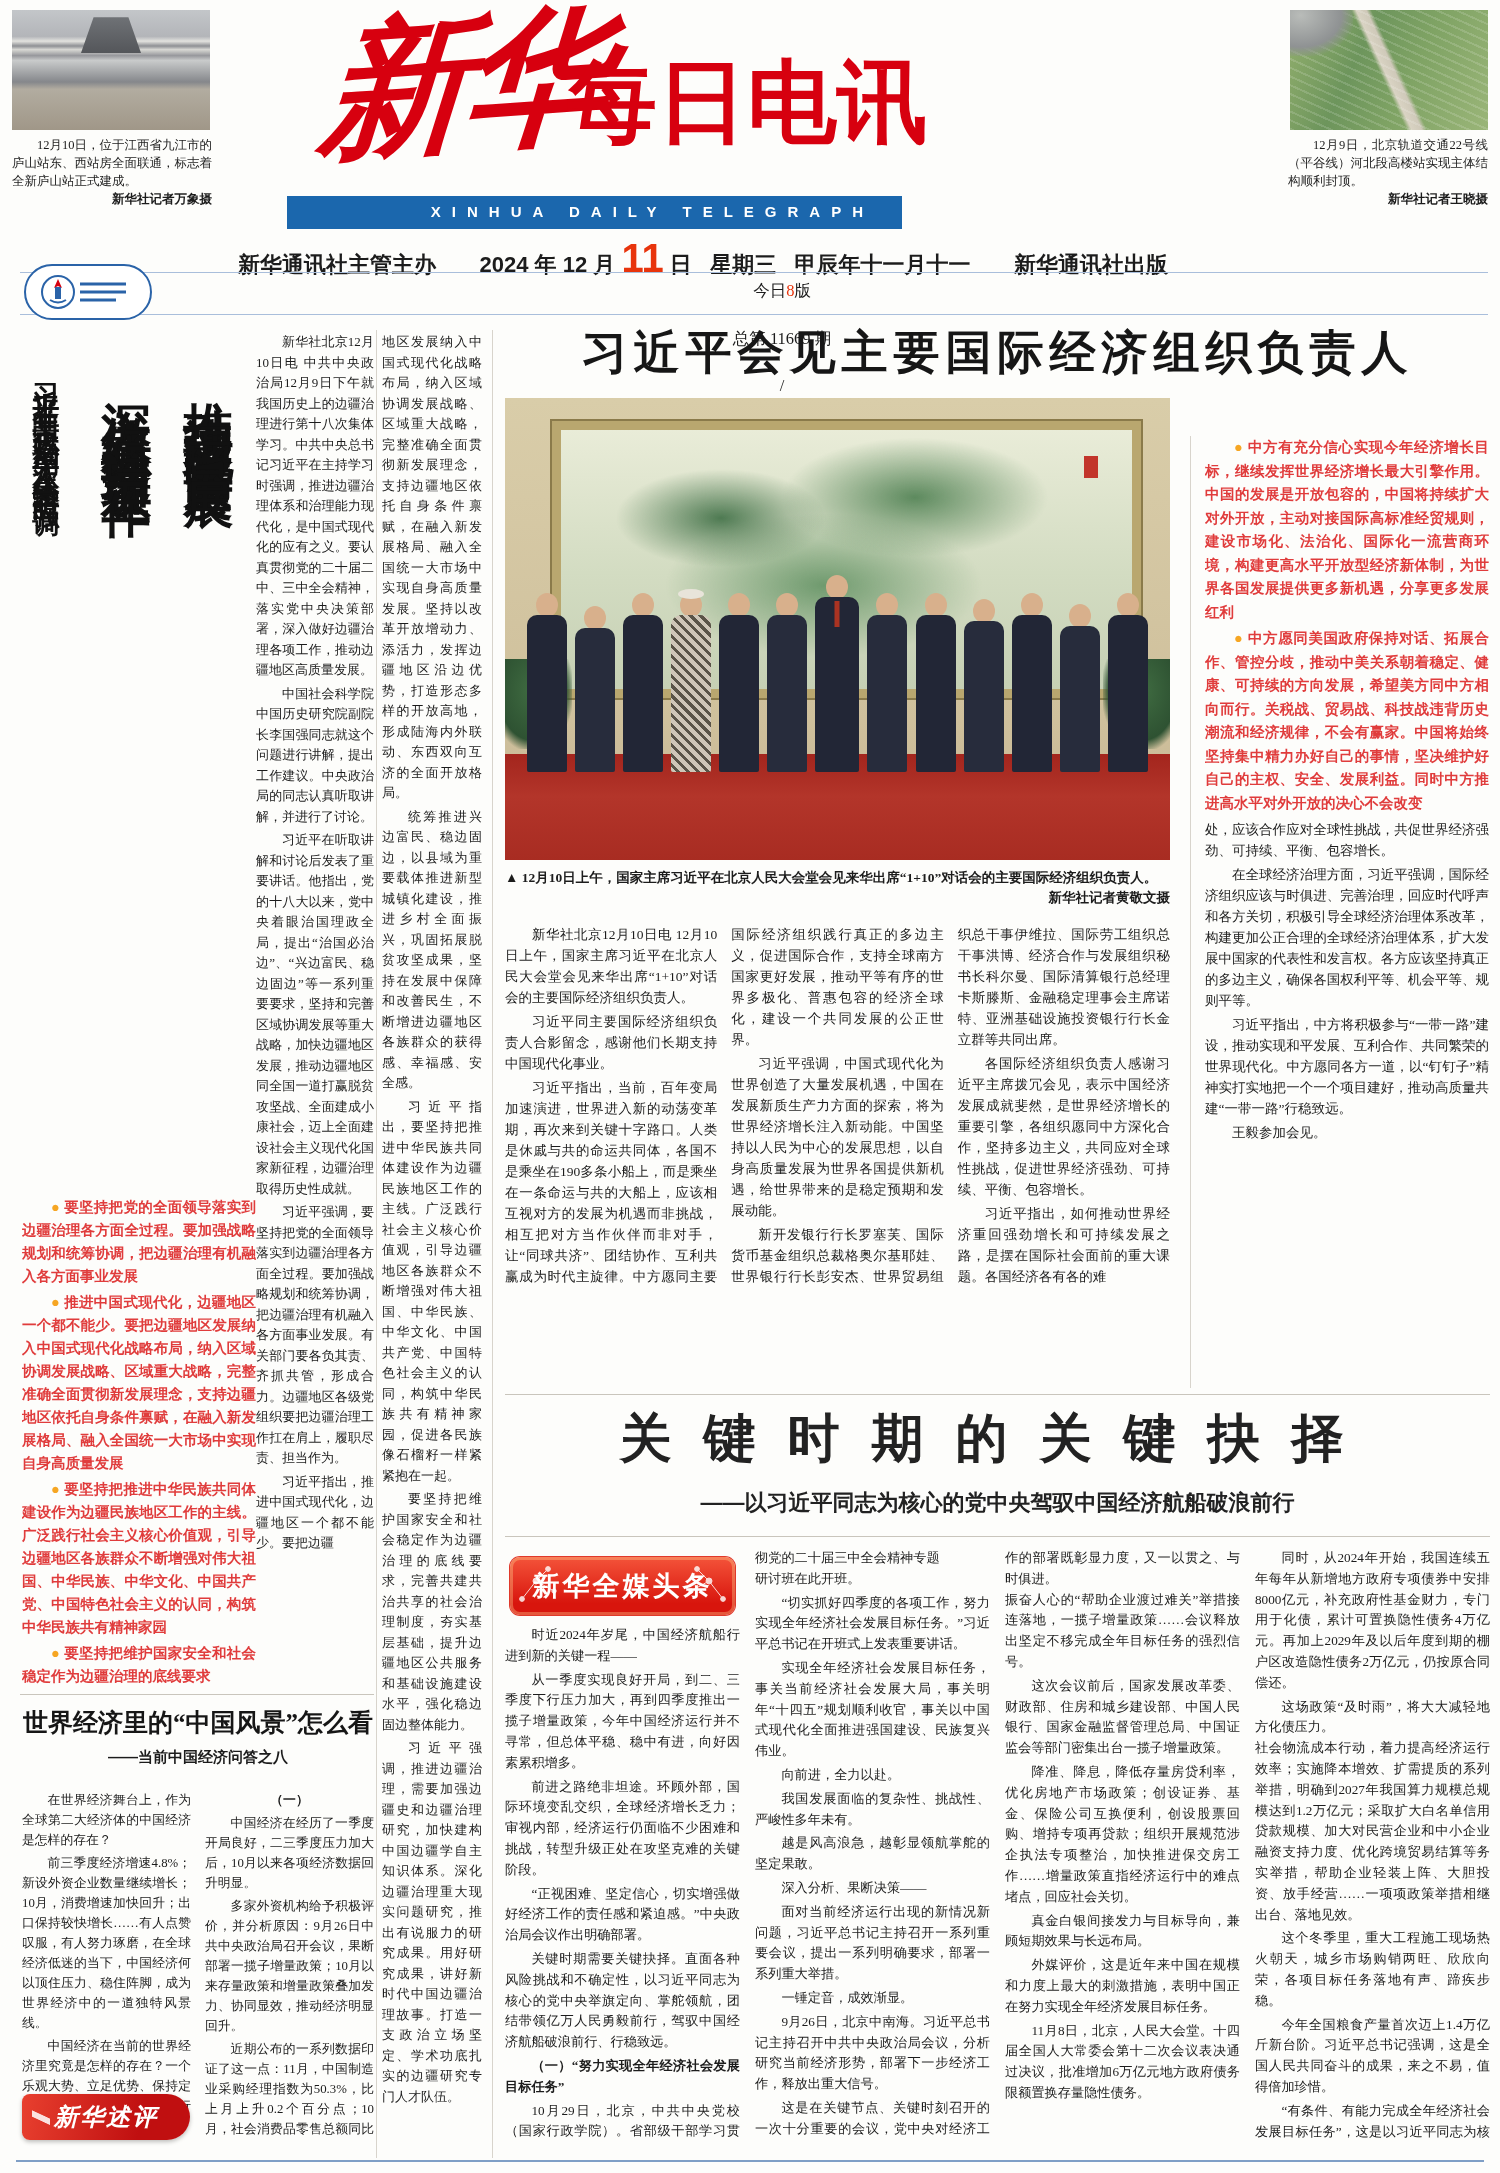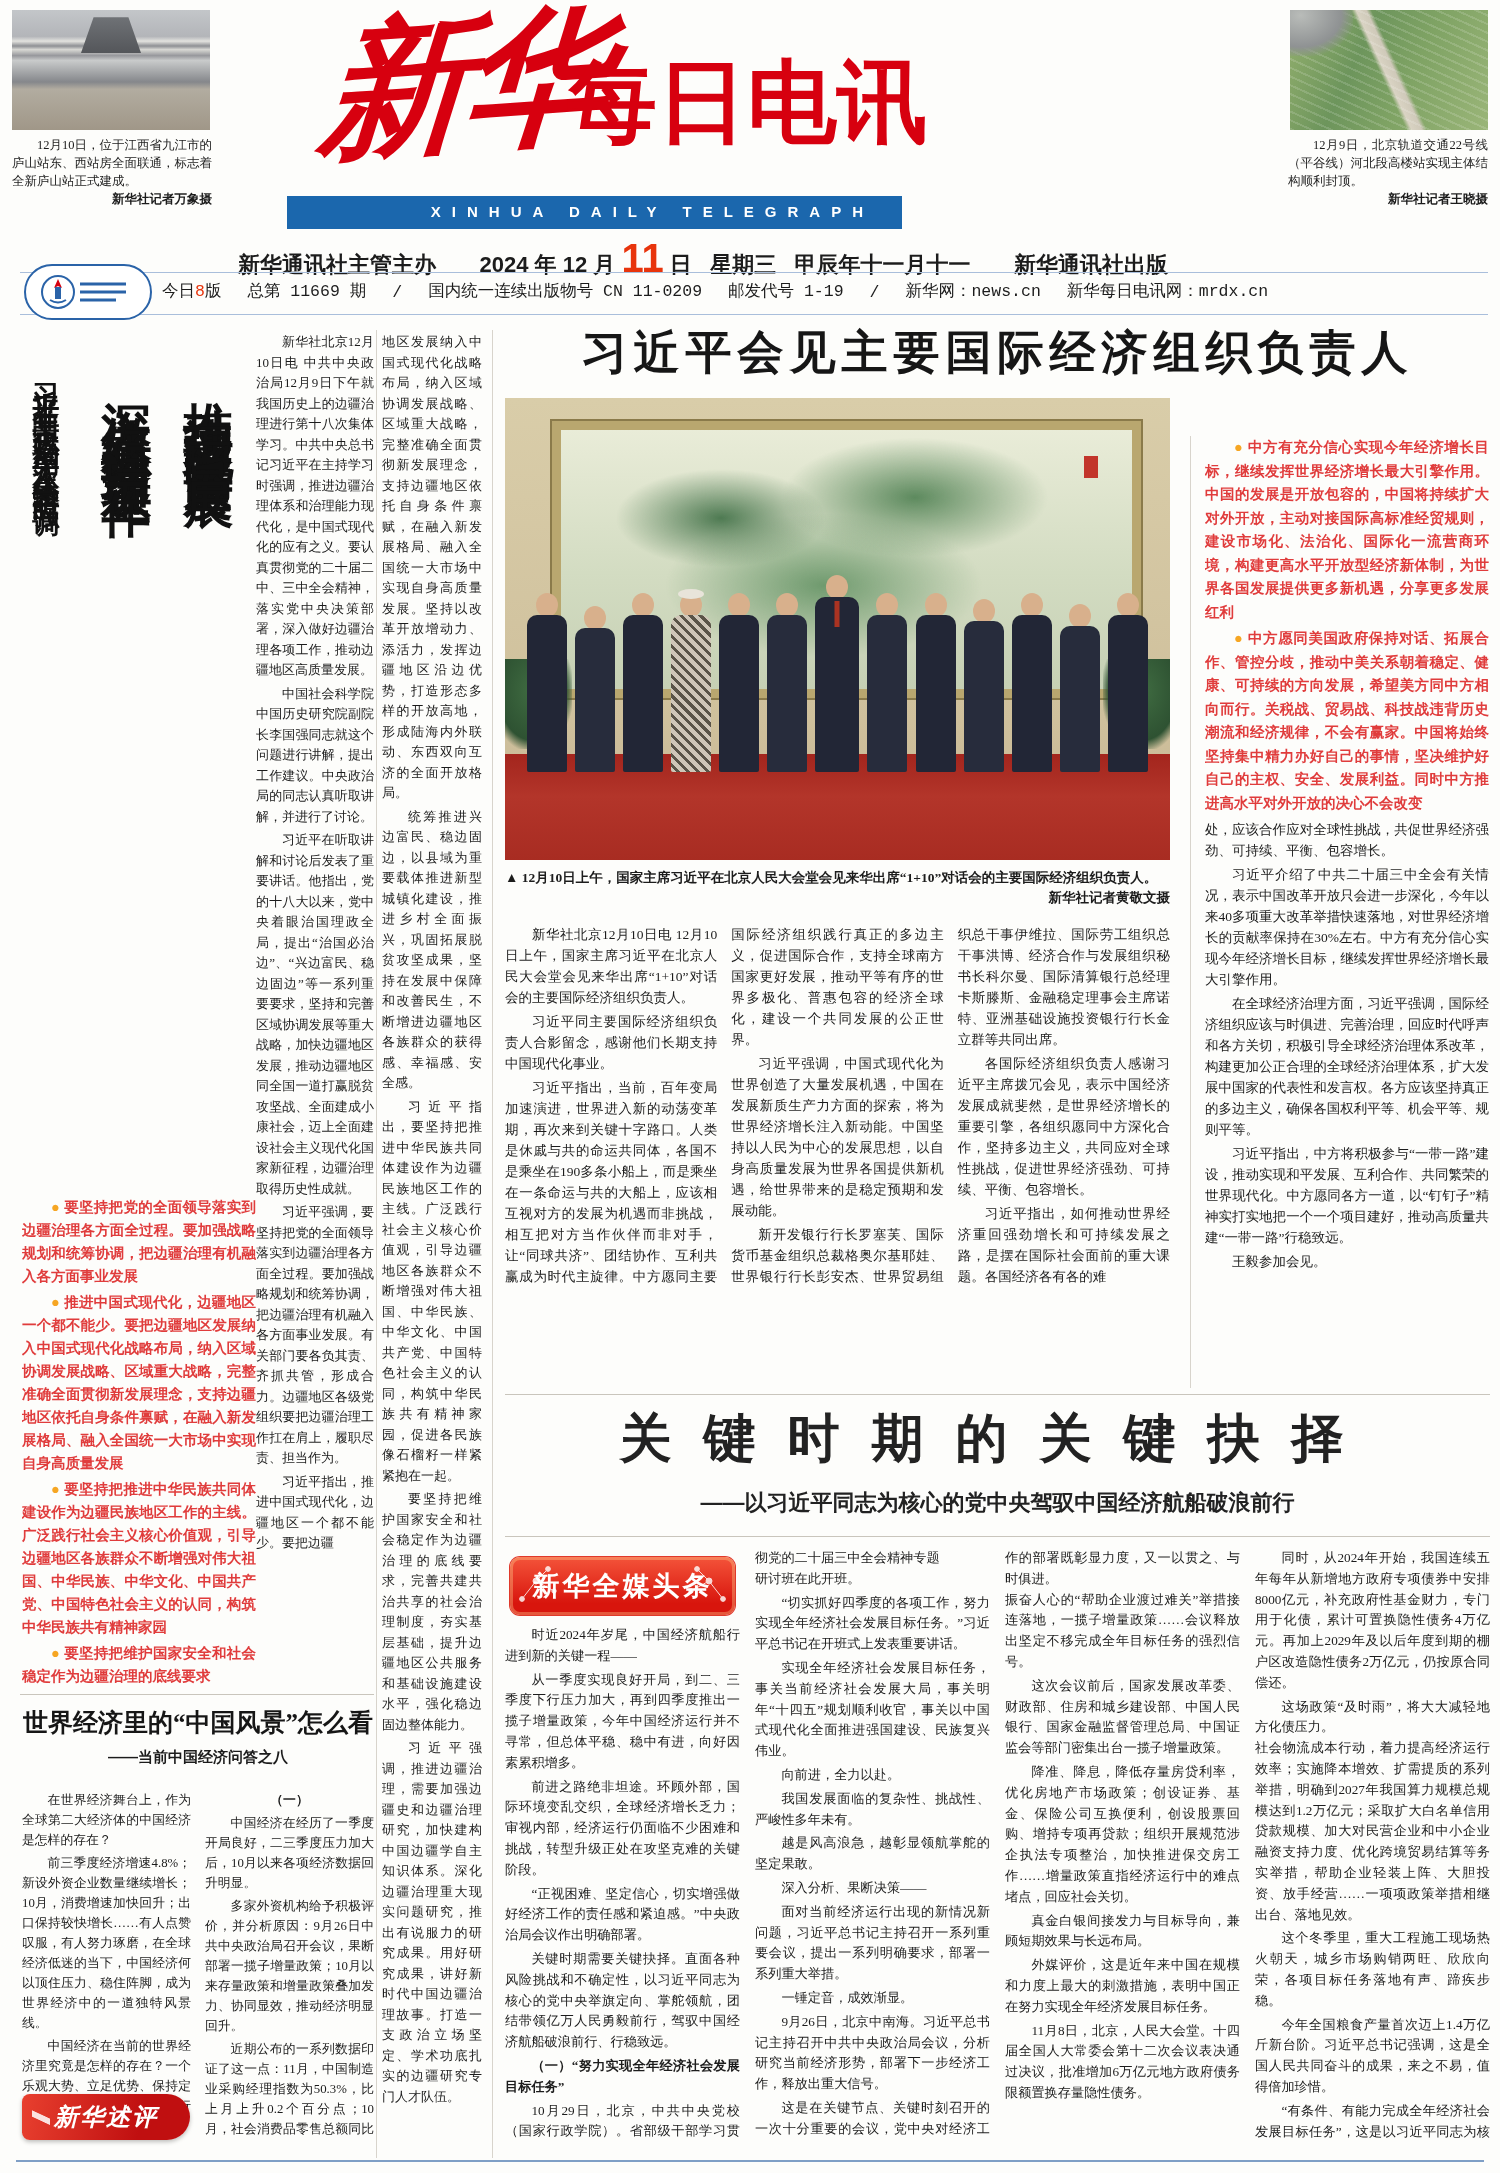--- a/index.html
+++ b/index.html
@@ -26,22 +26,22 @@
   .mh-band span{position:absolute;right:28px;top:7px;color:#fff;font-family:"Liberation Sans",sans-serif;
      font-weight:bold;font-size:15px;letter-spacing:11px;white-space:nowrap;}
   .mh-cal{position:absolute;left:96px;top:-26px;font-size:148px;line-height:1;font-weight:900;color:#d7000f;
      transform:rotate(-4deg) skewX(-8deg);font-style:italic;letter-spacing:-8px;z-index:2;}
   .mh-rest{position:absolute;left:342px;top:22px;font-size:90px;line-height:1;font-weight:900;color:#d7000f;
      letter-spacing:0px;z-index:2;white-space:nowrap;}
   .dateline{position:absolute;left:238px;top:238px;width:930px;display:flex;justify-content:space-between;
      align-items:baseline;font-family:"Liberation Sans",sans-serif;font-weight:bold;font-size:22px;white-space:nowrap;}
   .dl-day{color:#e8340c;font-size:40px;font-weight:bold;line-height:1;}
   .rule{position:absolute;background:#a9bedb;}
-  .infoline{position:absolute;left:162px;top:280px;width:1240px;display:flex;gap:26px;align-items:flex-end;
-     font-size:16.5px;font-family:Liberation Mono, monospace;white-space:nowrap;}
+  .infoline{position:absolute;left:162px;top:280px;width:1240px;display:flex;gap:26px;align-items:center;
+     font-size:16.5px;font-family:Liberation Serif, serif;white-space:nowrap;flex-direction:column;}
   .infoline .red{color:#e8340c;}
   .emblem{position:absolute;left:24px;top:264px;width:124px;height:52px;background:#fff;border:2px solid #2a63a8;
      border-radius:28px;z-index:3;display:flex;align-items:center;justify-content:center;}
   
   .textcol p{margin:0 0 3px 0;text-indent:2em;text-align:justify;}
   .textcol p.noindent{text-indent:0;}
   .textcol p.bold{font-weight:bold;}
   .textcol p.center{text-align:center;text-indent:0;font-weight:bold;}
   .redlist p{color:#e03c3c;font-weight:600;}
   .redlist p::before{content:"● ";color:#f6a623;}
@@ -287,21 +287,20 @@
       <p>习近平指出，如何推动世界经济重回强劲增长和可持续发展之路，是摆在国际社会面前的重大课题。各国经济各有各的难</p>
     </div>
 
   <div class="right-col">
     <div class="textcol redlist">
         <p>中方有充分信心实现今年经济增长目标，继续发挥世界经济增长最大引擎作用。中国的发展是开放包容的，中国将持续扩大对外开放，主动对接国际高标准经贸规则，建设市场化、法治化、国际化一流营商环境，构建更高水平开放型经济新体制，为世界各国发展提供更多新机遇，分享更多发展红利</p>
         <p>中方愿同美国政府保持对话、拓展合作、管控分歧，推动中美关系朝着稳定、健康、可持续的方向发展，希望美方同中方相向而行。关税战、贸易战、科技战违背历史潮流和经济规律，不会有赢家。中国将始终坚持集中精力办好自己的事情，坚决维护好自己的主权、安全、发展利益。同时中方推进高水平对外开放的决心不会改变</p>
       </div>
     <div class="textcol blk">
         <p class="noindent">处，应该合作应对全球性挑战，共促世界经济强劲、可持续、平衡、包容增长。</p>
-        <p>习近平介绍了中共二十届三中全会有关情况，表示中国改革开放只会进一步深化，今年以来40多项重大改革举措快速落地，对世界经济增长的贡献率保持在30%左右。中方有充分信心实现今年经济增长目标，继续发挥世界经济增长最大引擎作用。</p>
         <p>在全球经济治理方面，习近平强调，国际经济组织应该与时俱进、完善治理，回应时代呼声和各方关切，积极引导全球经济治理体系改革，构建更加公正合理的全球经济治理体系，扩大发展中国家的代表性和发言权。各方应该坚持真正的多边主义，确保各国权利平等、机会平等、规则平等。</p>
         <p>习近平指出，中方将积极参与“一带一路”建设，推动实现和平发展、互利合作、共同繁荣的世界现代化。中方愿同各方一道，以“钉钉子”精神实打实地把一个一个项目建好，推动高质量共建“一带一路”行稳致远。</p>
         <p>王毅参加会见。</p>
       </div>
   </div>
 
   <div class="feat-head">关键时期的关键抉择</div>
   <div class="feat-sub">——以习近平同志为核心的党中央驾驭中国经济航船破浪前行</div>
   <div class="feat-cols textcol">
     <div class="badge-head">

